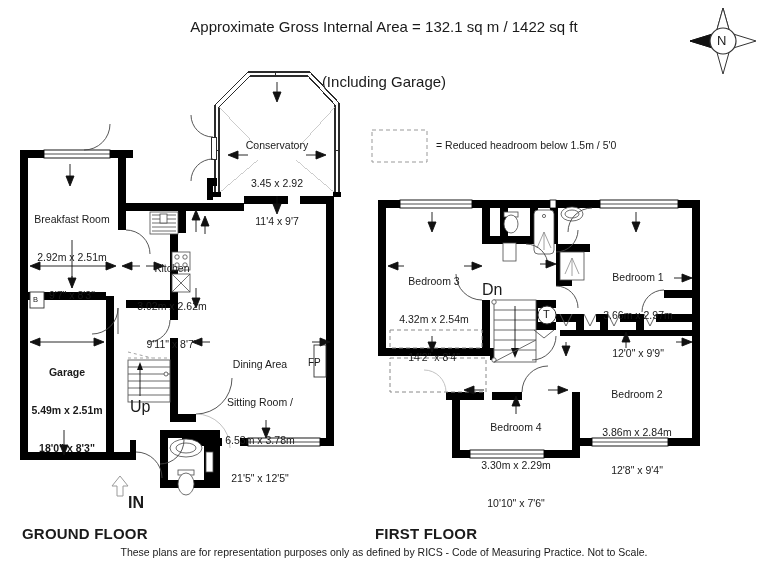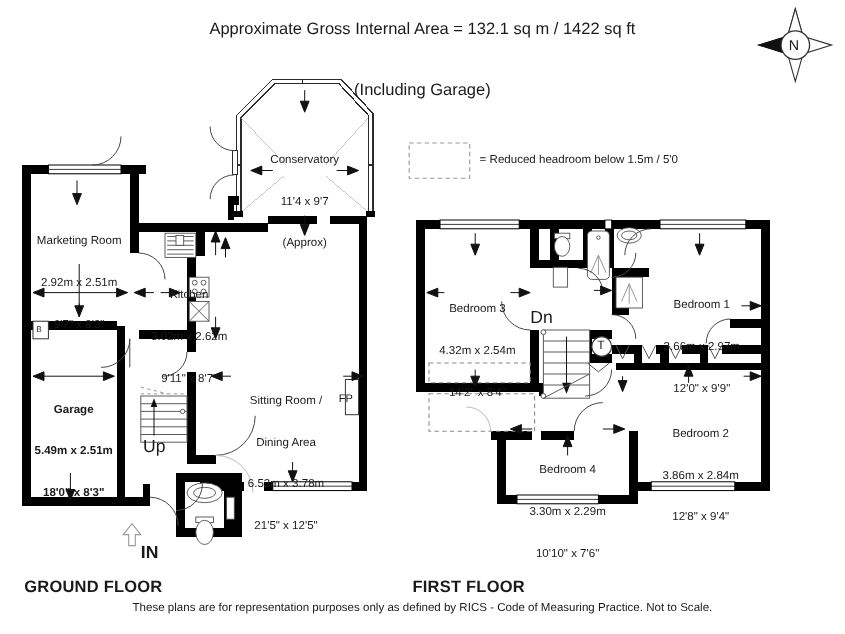--- a/index.html
+++ b/index.html
@@ -317,48 +317,48 @@
       <line x1="205" y1="220" x2="205" y2="234"></line>
       <polygon points="205,216 201,226 209,226"></polygon>
     </g>
 
     <g>
       <polygon points="142,492 142,502 137,502 145,512 153,502 148,502 148,492" transform="translate(-25,-16) rotate(180 145 502)" fill="#ffffff" stroke="#9a9a9a" stroke-width="1"></polygon>
     </g>
   </svg>
 
   <div class="roomlabel" style="left:72px; top:188px; width:140px;">
-    <div>Marketing Room</div>
+    <div>Breakfast Room</div>
     <div>2.92m x 2.51m</div>
     <div>9'7" x 8'3"</div>
   </div>
 
   <div class="roomlabel" style="left:172px; top:237px; width:130px;">
     <div>Kitchen</div>
     <div>3.02m x 2.62m</div>
     <div>9'11" x 8'7"</div>
   </div>
 
   <div class="roomlabel" style="left:67px; top:341px; width:130px;font-weight:bold;">
     <div>Garage</div>
     <div>5.49m x 2.51m</div>
     <div>18'0" x 8'3"</div>
   </div>
 
   <div class="roomlabel" style="left:260px; top:333px; width:150px;">
+    <div>Dining Area</div>
     <div>Sitting Room /</div>
-    <div>Dining Area</div>
     <div>6.53m x 3.78m</div>
     <div>21'5" x 12'5"</div>
   </div>
 
   <div class="roomlabel" style="left:277px; top:114px; width:150px;">
     <div>Conservatory</div>
+    <div>3.45 x 2.92</div>
     <div>11'4 x 9'7</div>
-    <div>(Approx)</div>
   </div>
 
   <div class="smalllabel" style="left:130px; top:398px;">Up</div>
   <div class="smalllabel" style="left:128px; top:494px; font-weight:bold;">IN</div>
   <div class="fp-label" style="left:308px; top:357px;">FP</div>
   <div style="position:absolute; left:33px; top:295px; font-size:7.5px;">B</div>
 
   <svg class="layer" viewBox="0 0 768 576">
     <g shape-rendering="crispEdges">
 

